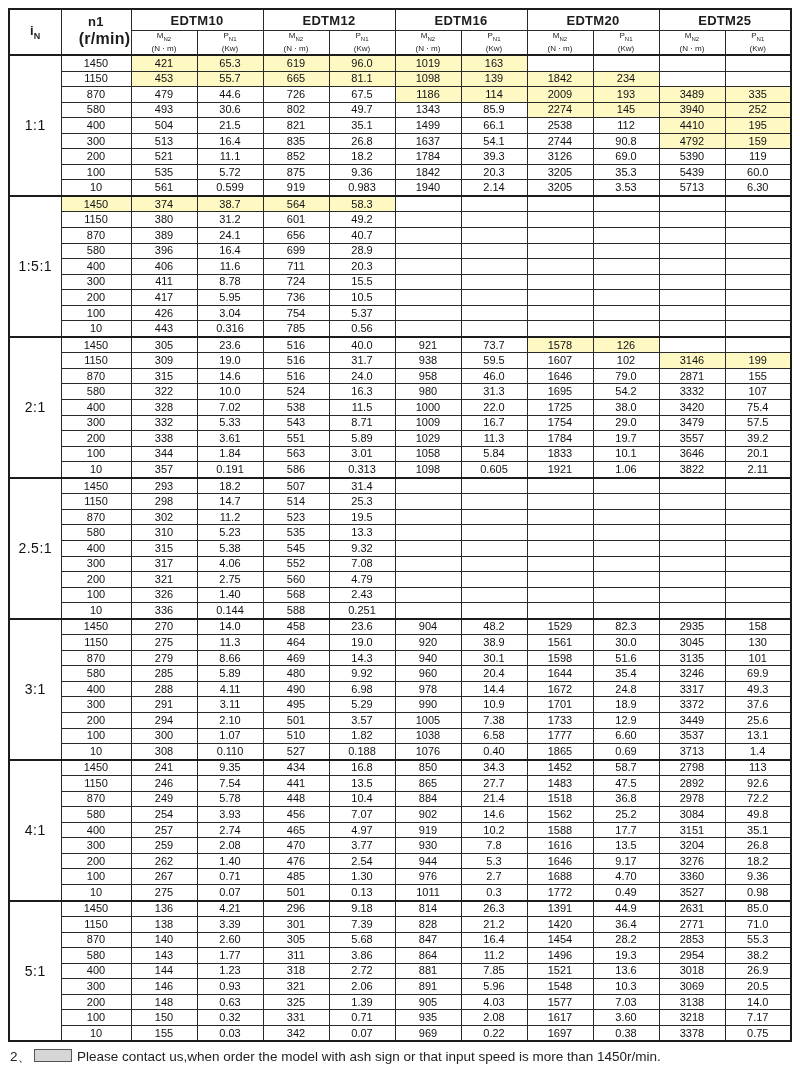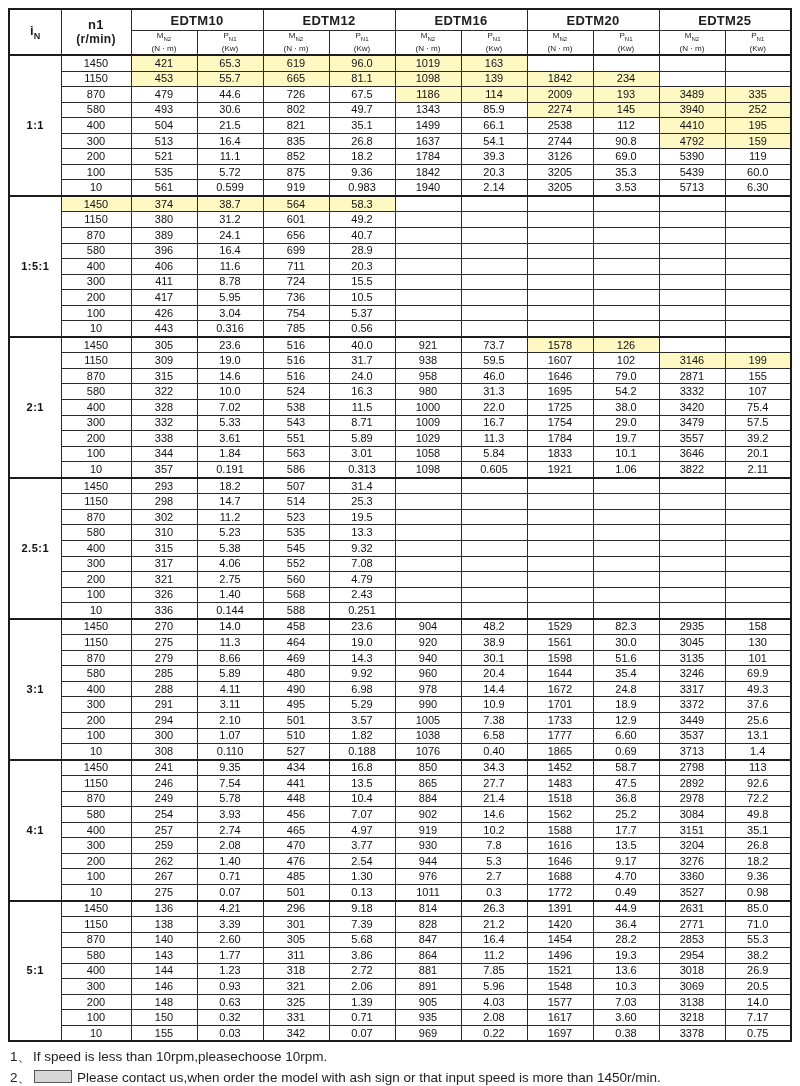--- a/index.html
+++ b/index.html
@@ -21,27 +21,27 @@
     padding:0;
     text-align:center;
     vertical-align:middle;
     overflow:hidden;
     white-space:nowrap;
   }
   
   th.ratio-sym{font-size:15px;font-weight:bold;margin-top:18px;}
   th.ratio-sym sub{font-size:9px;}
   th.speed-hdr{font-size:13px;font-weight:bold;line-height:1.15;}
-  th.speed-hdr .unit{font-size:12px;font-weight:bold;}
+  th.speed-hdr .unit{font-size:16px;font-weight:bold;text-align:right;}
   tr.model-row th{height:20px;font-size:13px;font-weight:bold;letter-spacing:.3px;}
   tr.sub-row th{height:23px;font-size:8px;font-weight:normal;line-height:1.25;color:#222;}
   tr.sub-row th sub{font-size:6px;}
   
   tbody td{height:14.55px;font-size:11px;line-height:1;color:#111;}
-  td.ratio{font-size:11px;font-weight:bold;letter-spacing:.5px;}
+  td.ratio{font-size:14px;font-weight:normal;letter-spacing:.5px;}
   td.gray{background:#fef9c3;}
   tbody tr.section-start td{border-top:2px solid #1c1c1c;}
   
   .notes{margin:5px 0 0 2px;font-size:13.5px;color:#222;line-height:1.5;}
   .note{white-space:nowrap;}
   .note .idx{margin-right:2px;}
   .swatch{
     display:inline-block;width:36px;height:11px;
     background:#d6d6d6;border:1px solid #555;
     vertical-align:-1px;margin:0 5px 0 1px;
@@ -948,20 +948,17 @@
           <td>1697</td>
           <td>0.38</td>
           <td>3378</td>
           <td>0.75</td>
         </tr>
       </tbody>
   </table>
 
   <div class="notes">
     <div class="note">
-      <span class="idx">1、</span><span>If speed is less than 10rpm,pleasechoose 10rpm.</span>
-    </div>
-    <div class="note">
       <span class="idx">2、</span><span class="swatch"></span><span>Please contact us,when order the model with ash sign or that input speed is more than 1450r/min.</span>
     </div>
   </div>
 
 </div>
 
 </body></html>

